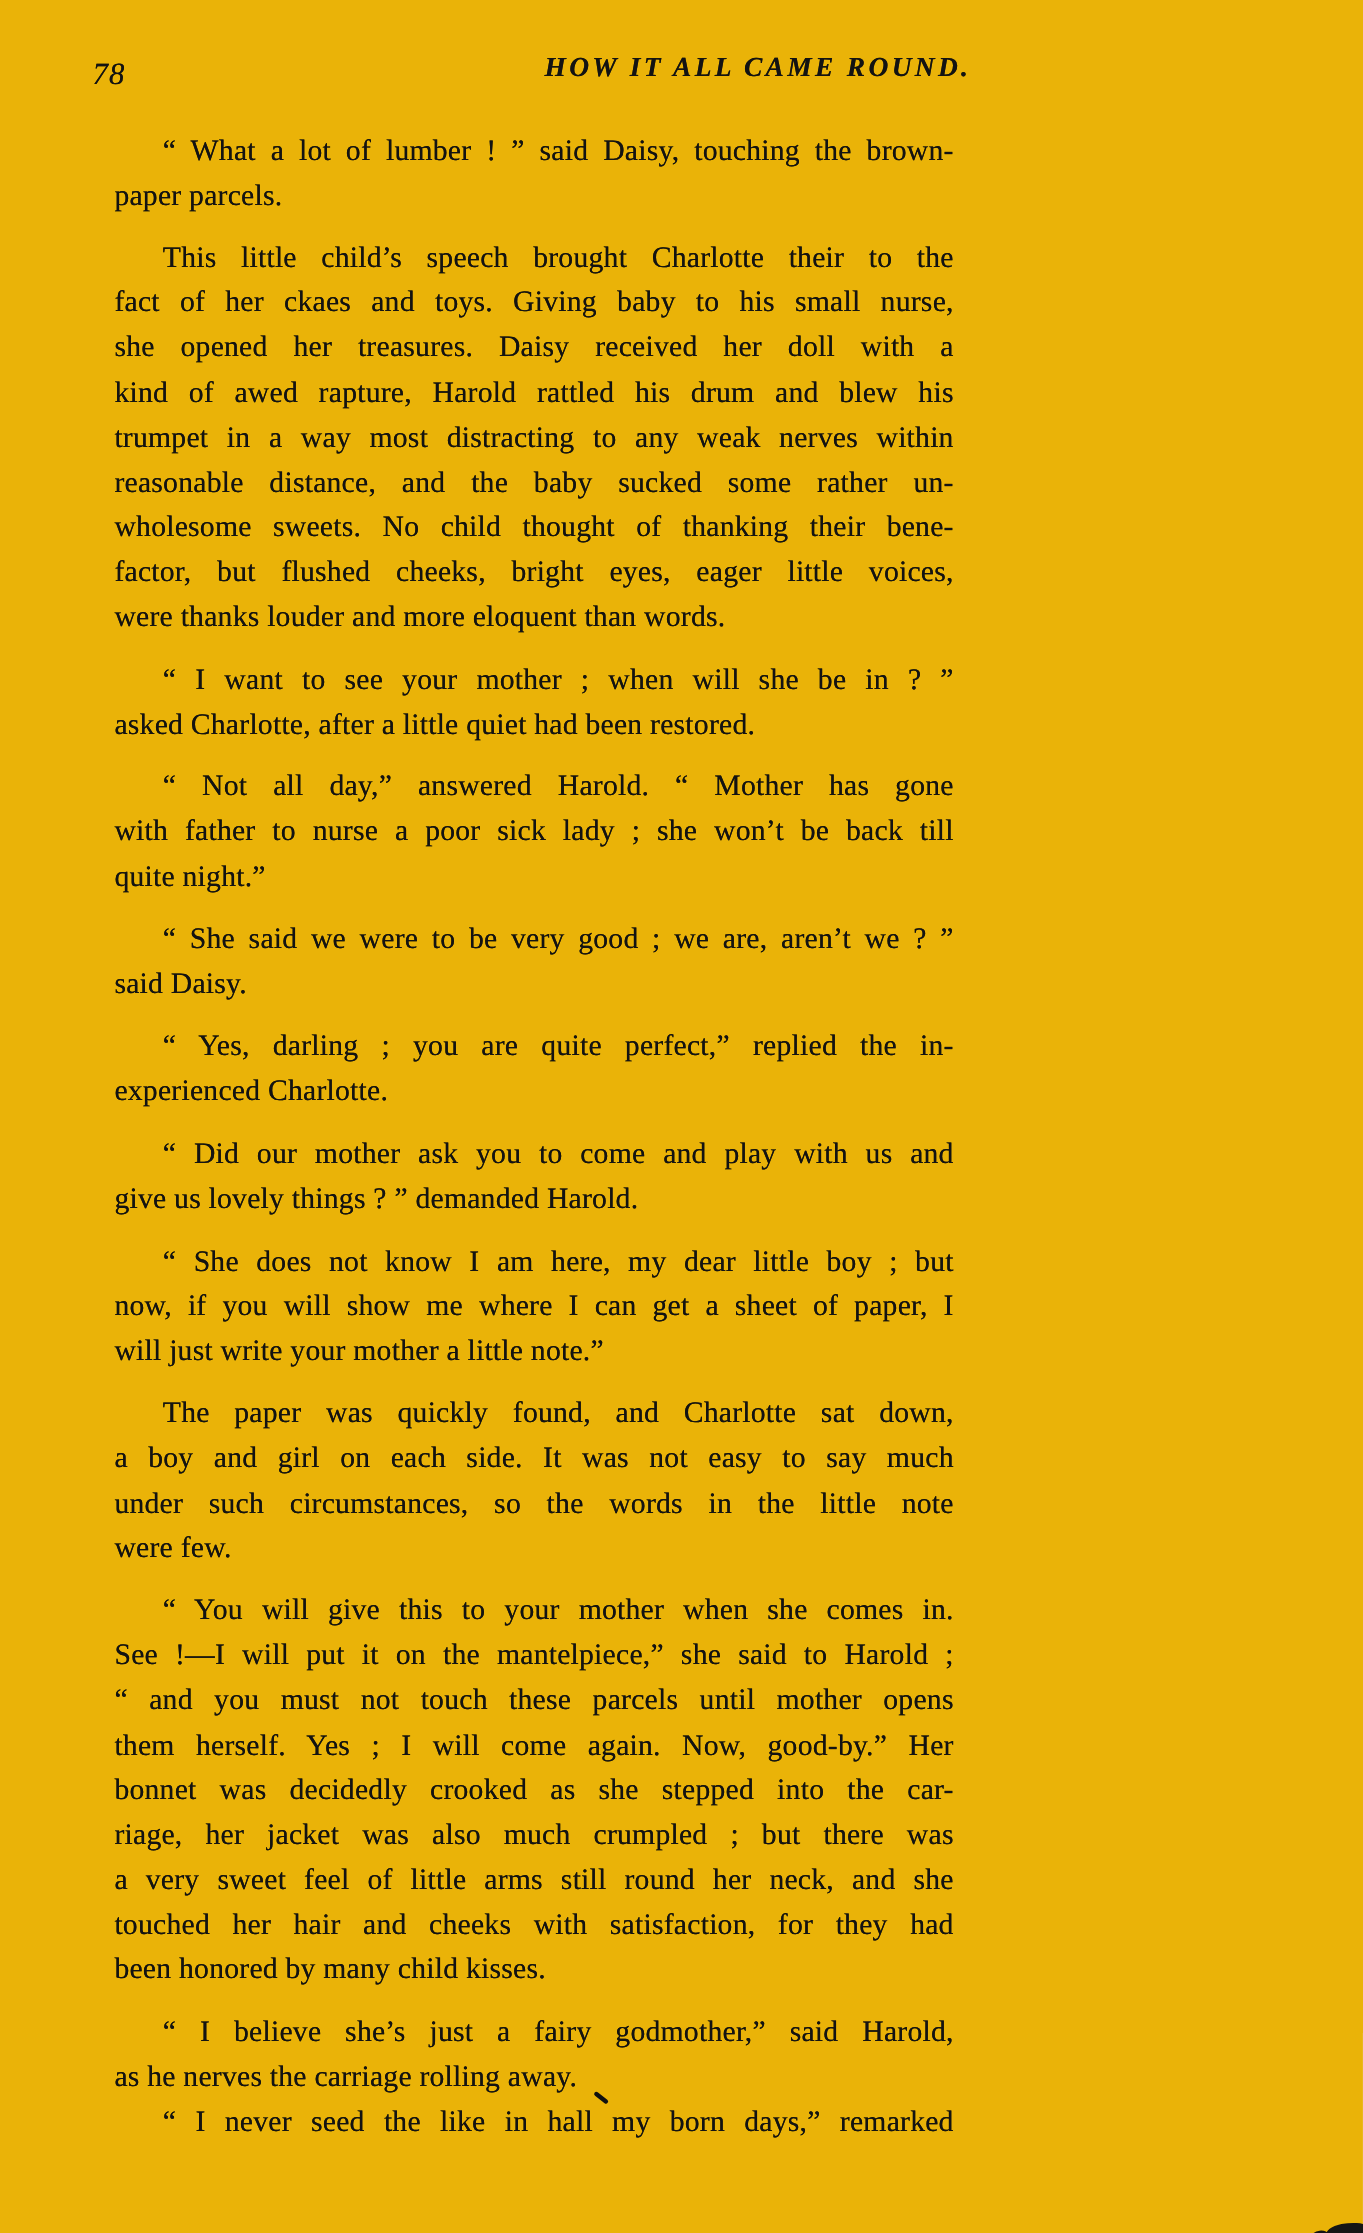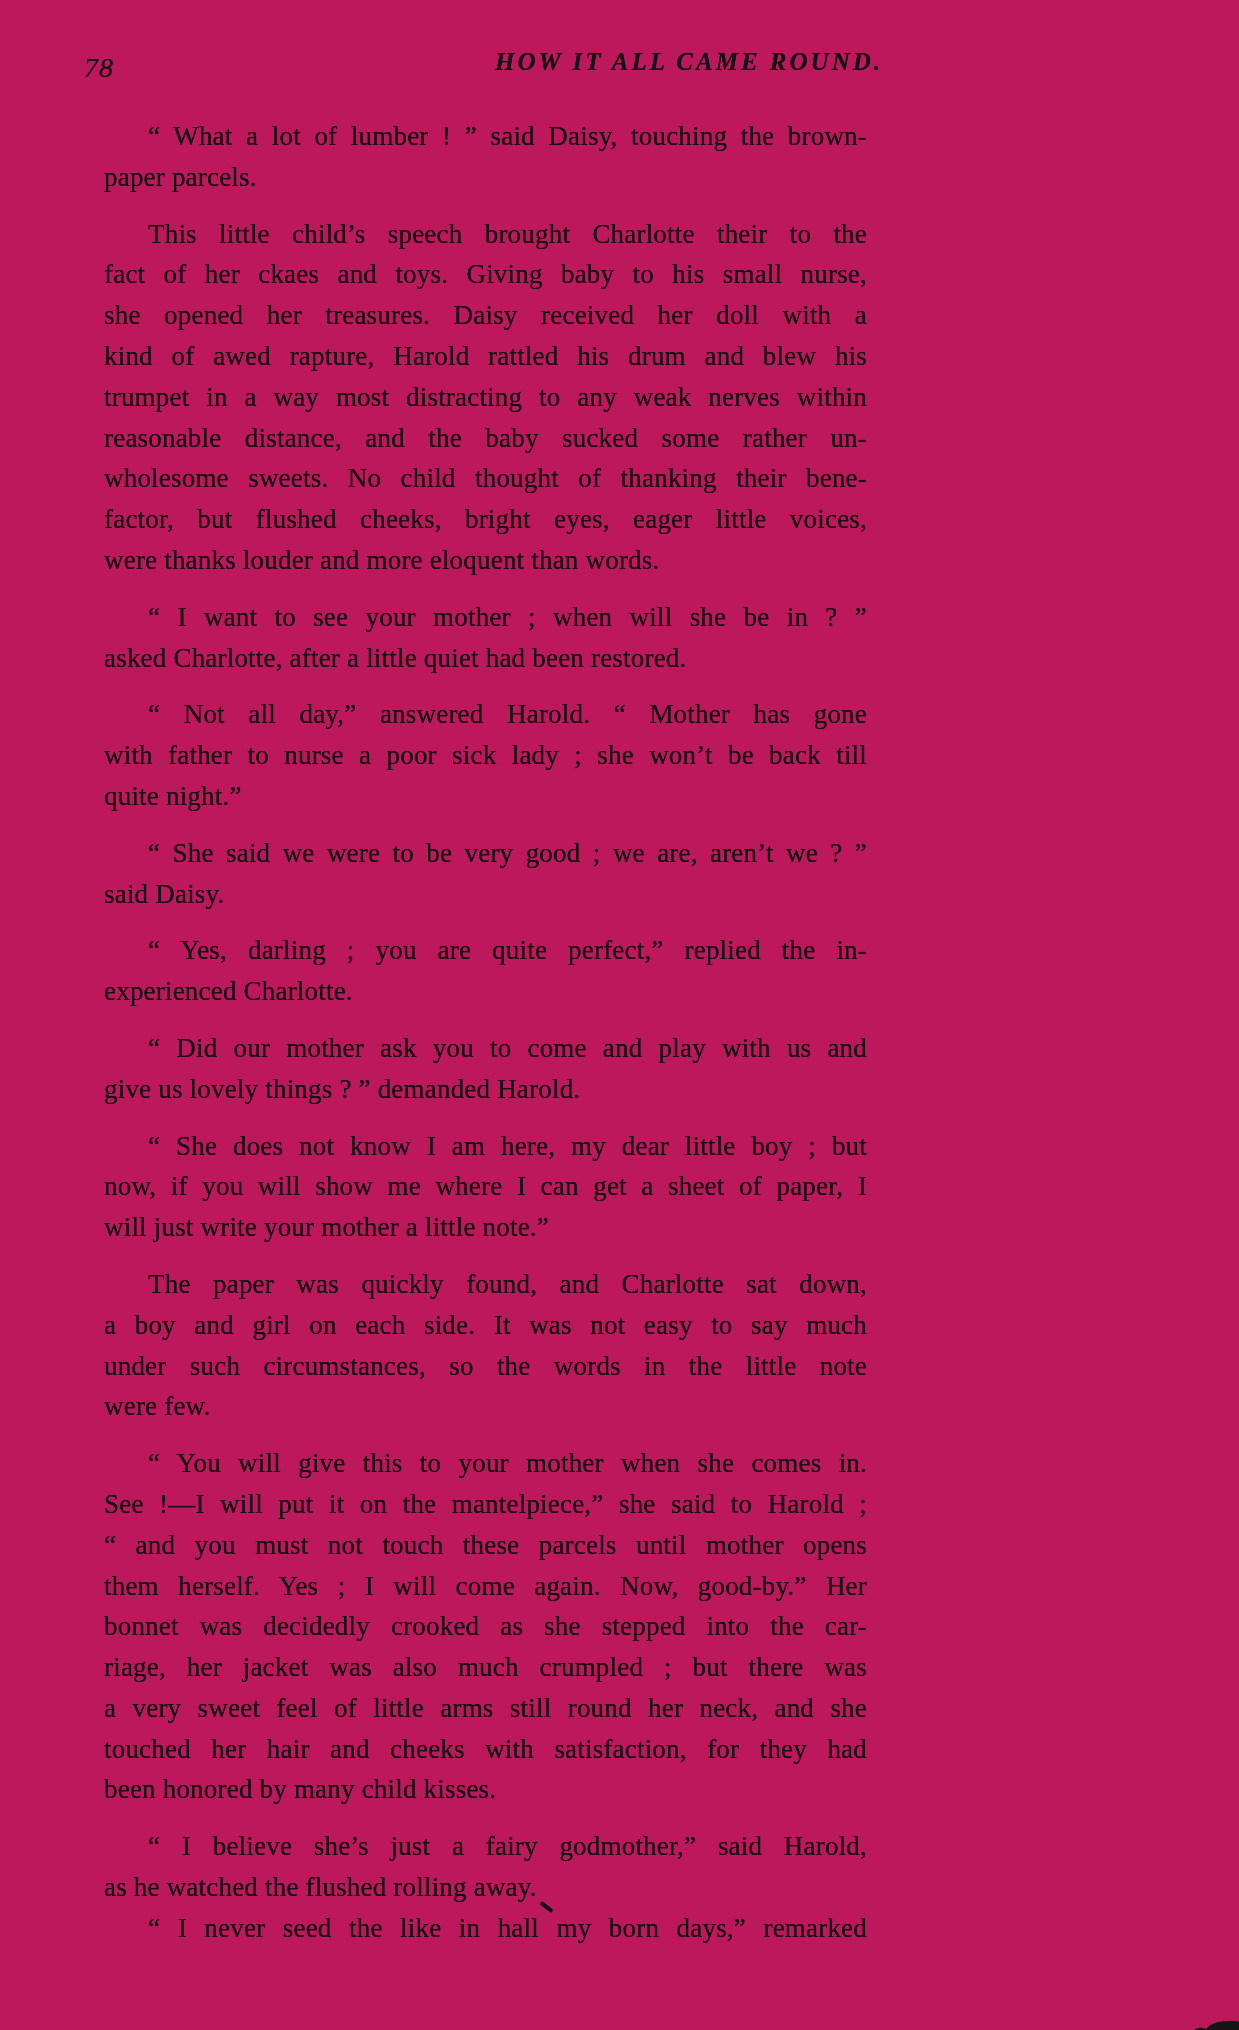--- a/index.html
+++ b/index.html
@@ -4,21 +4,21 @@
 <style>
   html, body {
     margin: 0;
     padding: 0;
     background: #e8e8e8;
   }
   .page {
     position: relative;
     width: 1239px;
     height: 2030px;
-    background: #be185d;
+    background: #eab308;
     overflow: hidden;
     font-family: "Liberation Serif", "DejaVu Serif", serif;
     color: #131313;
   }
   .page-number {
     position: absolute;
     left: 84px;
     top: 52px;
     font-size: 28px;
     font-style: italic;
@@ -152,19 +152,19 @@
         <div class="line">“ and you must not touch these parcels until mother opens</div>
         <div class="line">them herself.  Yes ; I will come again.  Now, good-by.”  Her</div>
         <div class="line">bonnet was decidedly crooked as she stepped into the car-</div>
         <div class="line">riage, her jacket was also much crumpled ; but there was</div>
         <div class="line">a very sweet feel of little arms still round her neck, and she</div>
         <div class="line">touched her hair and cheeks with satisfaction, for they had</div>
         <div class="line last">been honored by many child kisses.</div>
       </div>
       <div class="para">
         <div class="line first">“ I believe she’s just a fairy godmother,” said Harold,</div>
-        <div class="line last">as he watched the flushed rolling away.</div>
+        <div class="line last">as he nerves the carriage rolling away.</div>
         <div class="line first">“ I never seed the like in hall my born days,” remarked</div>
       </div>
     </div>
   <div class="ink-speck"></div>
   <div class="corner-smudge"></div>
 </div>
 
 </body></html>

